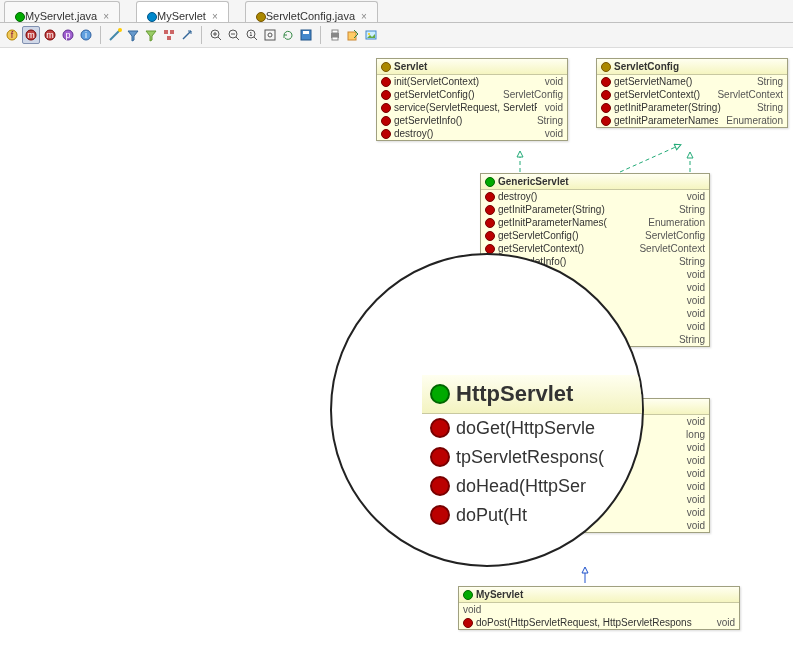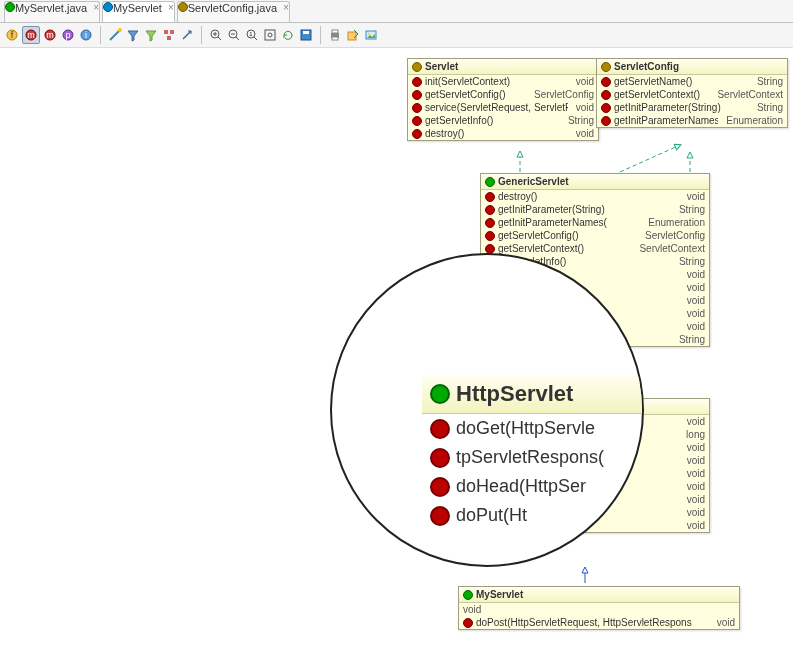--- a/index.html
+++ b/index.html
@@ -1,17 +1,17 @@
 <!DOCTYPE html>
 <html><head>
 <meta charset="utf-8">
 <style>
   html,body{margin:0;padding:0;font-family:Tahoma,Arial,sans-serif;font-size:11px;color:#333;background:#fff;width:793px;height:645px;overflow:hidden}
   .tab-bar{display:flex;align-items:center;height:22px;background:#f5f5f5;border-bottom:1px solid #c0c0c0;padding-left:4px}
-  .tab{display:flex;align-items:flex-start;height:20px;padding:0 0;border:1px solid #c0c0c0;border-bottom:none;margin-right:2px;border-radius:3px 3px 0 0;background:#f8f8f8}
+  .tab{display:flex;align-items:flex-end;height:20px;padding:0 10px;border:1px solid #c0c0c0;border-bottom:none;margin-right:16px;border-radius:3px 3px 0 0;background:#f8f8f8}
   .tab.active{background:#fff}
   .tab .close{margin-left:6px;color:#888;font-size:10px}
   .toolbar{display:flex;align-items:center;height:24px;background:#f5f5f5;border-bottom:1px solid #dcdcdc;padding:0 4px;gap:2px}
   .toolbar .sep{width:1px;height:18px;background:#c0c0c0;margin:0 4px}
   .tb-btn{width:16px;height:16px;display:flex;align-items:center;justify-content:center;border-radius:2px}
   .tb-btn.sel{background:#d0d8e8;border:1px solid #8090b0}
   .canvas{position:relative;width:793px;height:600px;background:#fff}
   .uml{position:absolute;background:#ffffe0;border:1px solid #a0a080;box-shadow:1px 1px 2px rgba(0,0,0,.15);font-size:10px}
   .uml .title{background:linear-gradient(#fffff0,#f5f5c0);border-bottom:1px solid #c8c8a0;padding:2px 4px;font-weight:bold;display:flex;align-items:center;gap:3px}
   .uml .row{display:flex;justify-content:space-between;padding:1px 4px;gap:8px;white-space:nowrap}
@@ -19,21 +19,21 @@
   .ret{color:#555}
   .dot{width:8px;height:8px;border-radius:50%;display:inline-block;flex:0 0 8px}
   .dot.m{background:#b00;border:1px solid #700}
   .dot.c{background:#0a0;border:1px solid #060}
   .dot.i{background:#a80;border:1px solid #750}
   .dot.ic{background:#08c;border:1px solid #058}
   svg.lines{position:absolute;top:0;left:0;pointer-events:none}
   
   .mag{position:absolute;border:2px solid #222;border-radius:50%;overflow:hidden;background:#fff}
   .mag .inner{transform-origin:top left}
-  .mag .big{font-size:18px;padding:4px 8px;white-space:nowrap;display:flex;align-items:center;gap:6px}
+  .mag .big{font-size:18px;padding:4px 8px;white-space:nowrap;display:flex;gap:6px}
   .mag .title-big{font-weight:bold;font-size:22px;padding:6px 8px;background:linear-gradient(#fffff0,#f3f3c0);border-bottom:1px solid #c8c8a0;display:flex;align-items:center;gap:6px}
   .mdot{width:16px;height:16px;border-radius:50%;background:#b00;border:2px solid #700;display:inline-block;flex:0 0 16px}
   .cdot{width:16px;height:16px;border-radius:50%;background:#0a0;border:2px solid #060;display:inline-block;flex:0 0 16px}
 </style>
 </head>
 <body>
 
 <div class="tab-bar">
   <div class="tab">
     <span class="dot c"></span>
@@ -187,21 +187,21 @@
           <path d="M1 1 L7 4 L1 7 z" fill="#fff" stroke="#25c"></path>
         </marker>
     </defs>
     <path d="M520 124 L520 104" stroke="#2a7" stroke-dasharray="4 3" fill="none" marker-end="url(#tri)"></path>
     <path d="M620 124 L680 97" stroke="#2a7" stroke-dasharray="4 3" fill="none" marker-end="url(#tri)"></path>
     <path d="M690 124 L690 105" stroke="#2a7" stroke-dasharray="4 3" fill="none" marker-end="url(#tri)"></path>
     <path d="M585 350 L585 305" stroke="#25c" fill="none" marker-end="url(#tri2)"></path>
     <path d="M585 535 L585 520" stroke="#25c" fill="none" marker-end="url(#tri2)"></path>
   </svg>
 
-  <div class="uml" style="left:407px;top:10px;width:190px">
+  <div class="uml" style="left:376px;top:10px;width:190px">
     <div class="title">
         <span class="dot i"></span>
         <span>Servlet</span>
       </div>
     <div id="rows-Servlet">
         <div class="row">
           <span class="sig">
             <span class="dot m"></span>
             <span>init(ServletContext)</span>
           </span>

